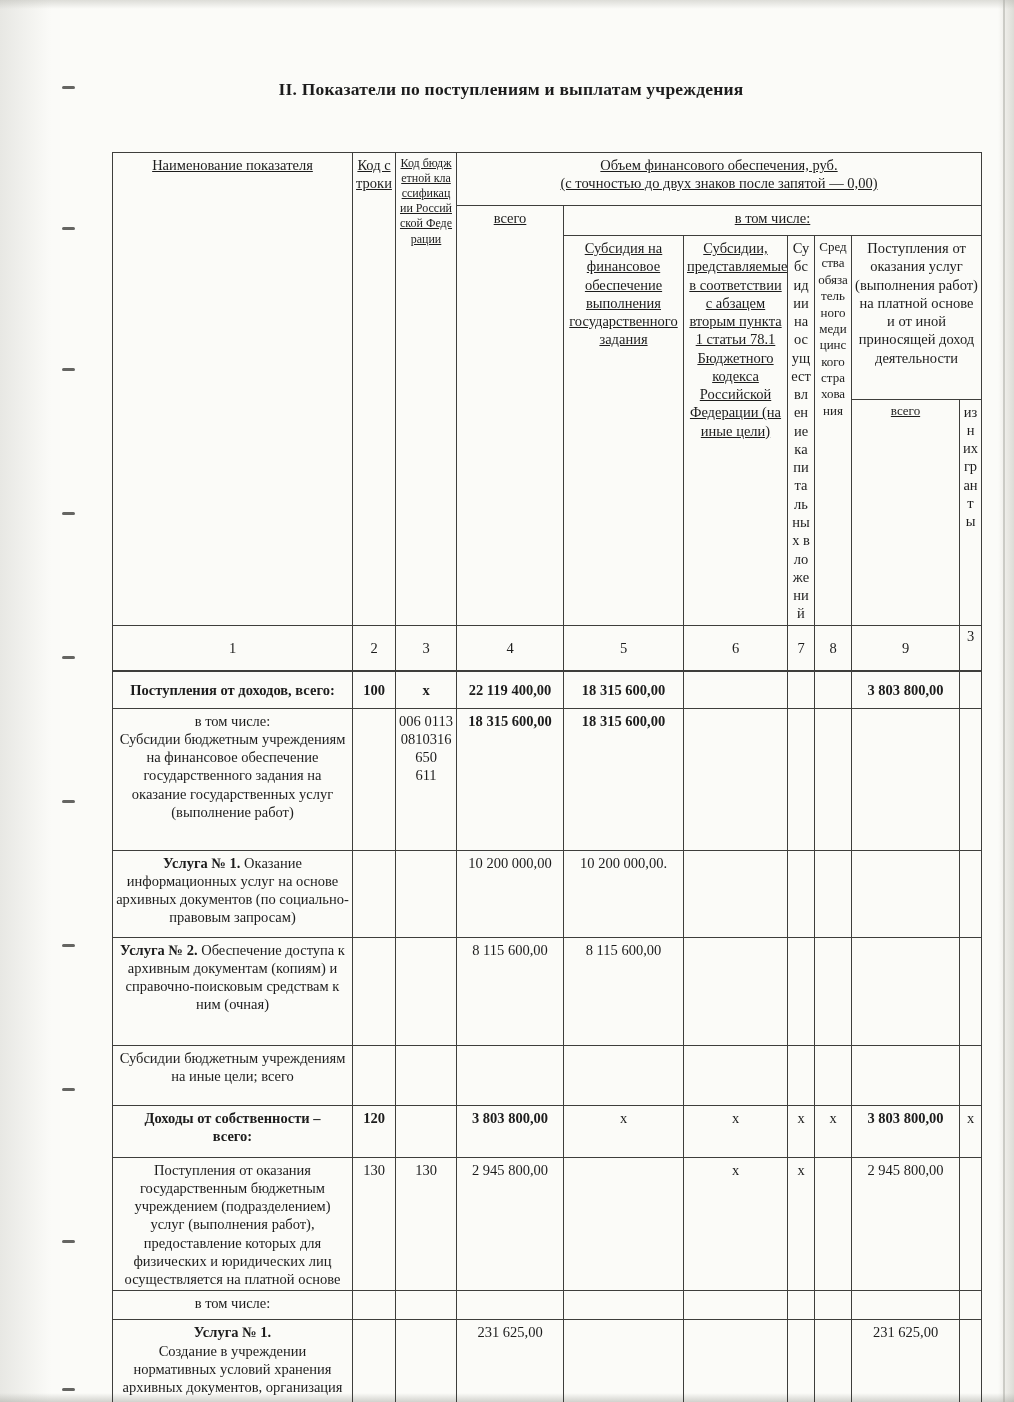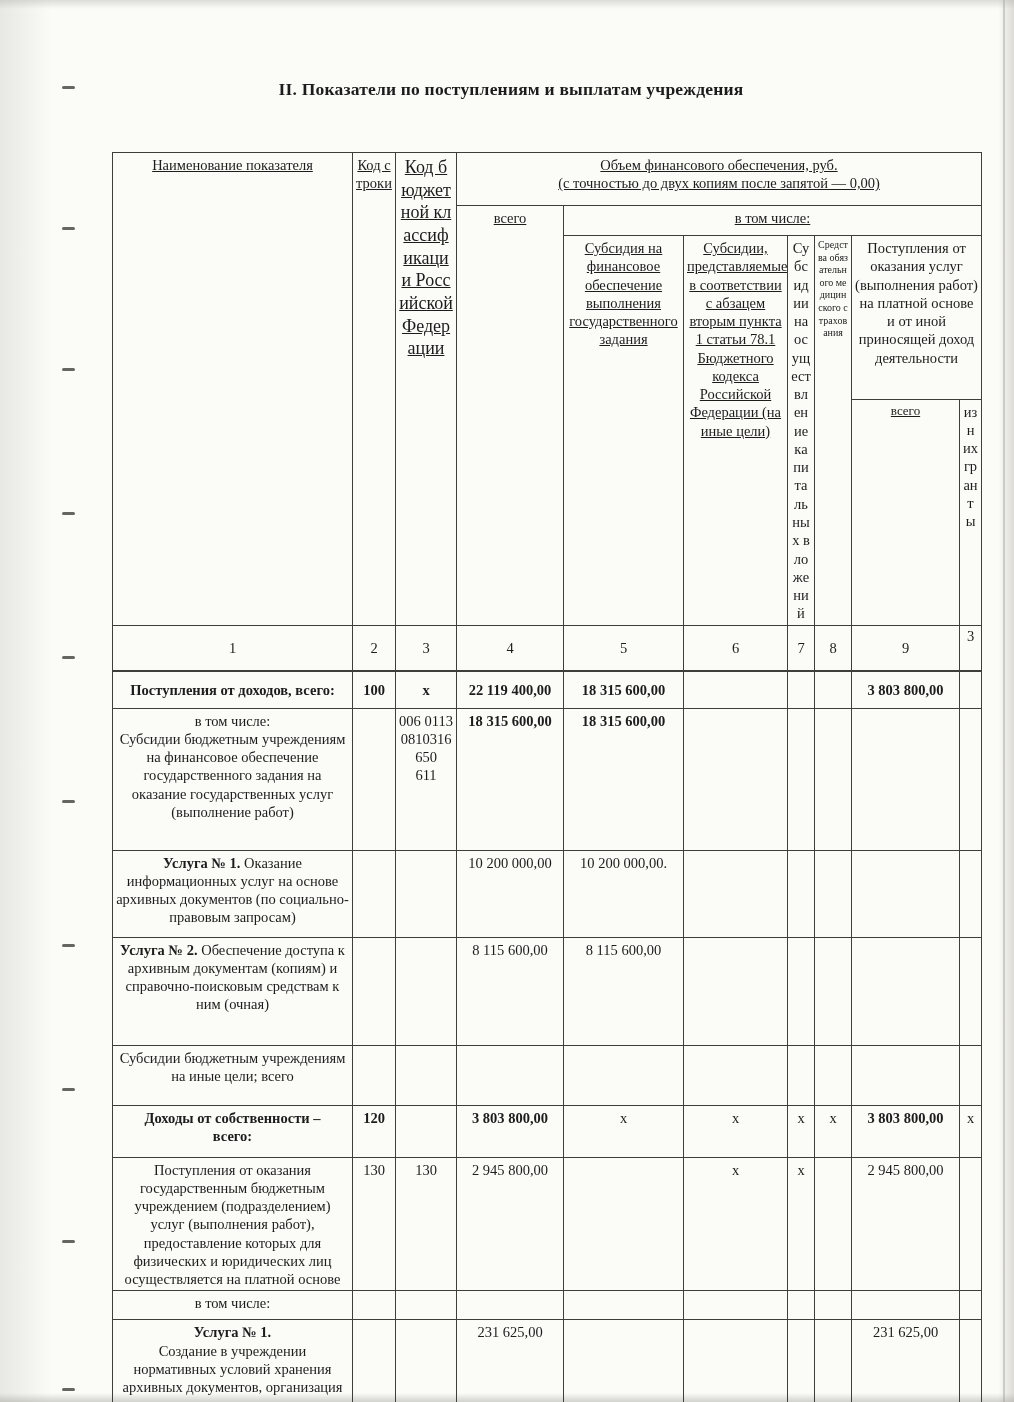--- a/index.html
+++ b/index.html
@@ -80,33 +80,33 @@
       <col style="width:27px">
         <col style="width:37px">
         <col style="width:108px">
       <col style="width:22px">
     </colgroup>
 
     <tbody>
         <tr style="height:53px">
       <td class="hdr" rowspan="4">Наименование показателя</td>
       <td class="hdr" rowspan="4" style="word-break:break-all">Код строки</td>
-      <td class="hdr" rowspan="4" style="word-break:break-all; font-size:18px">Код бюджетной классификации Российской Федерации</td>
+      <td class="hdr" rowspan="4" style="word-break:break-all; font-size:12px">Код бюджетной классификации Российской Федерации</td>
       <td class="hdr pre" colspan="7">Объем финансового обеспечения, руб.
-(с точностью до двух копиям после запятой — 0,00)</td>
+(с точностью до двух знаков после запятой — 0,00)</td>
     </tr>
     <tr style="height:30px">
       <td class="hdr" rowspan="3">всего</td>
       <td class="hdr" colspan="6">в том числе:</td>
     </tr>
     <tr style="height:85px">
       <td class="hdr" rowspan="2">Субсидия на финансовое обеспечение выполнения государственного задания</td>
       <td class="hdr" rowspan="2">Субсидии, представляемые в соответствии с абзацем вторым пункта 1 статьи 78.1 Бюджетного кодекса Российской Федерации (на иные цели)</td>
       <td class="vnarrow" rowspan="2">Субсидии на осуществление капитальных вложений</td>
-      <td class="vnarrow" style="font-size:10px" rowspan="2">Средства обязательного медицинского страхования</td>
+      <td class="vnarrow" style="font-size:13px" rowspan="2">Средства обязательного медицинского страхования</td>
       <td class="group9" colspan="2">Поступления от оказания услуг (выполнения работ) на платной основе и от иной приносящей доход деятельности</td>
     </tr>
     <tr style="height:185px">
       <td class="hdr" style="font-size:13px">всего</td>
       <td class="vletters">из них гранты</td>
     </tr>
 
     <tr class="numrow" style="height:46px">
       <td>1</td>
       <td>2</td>

